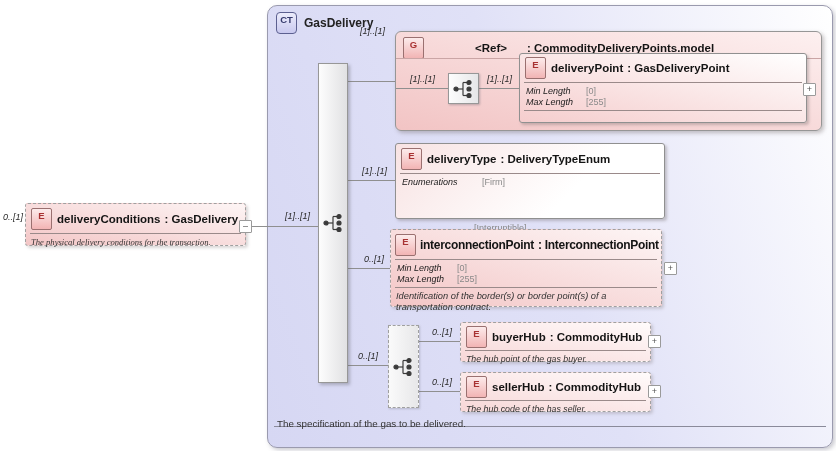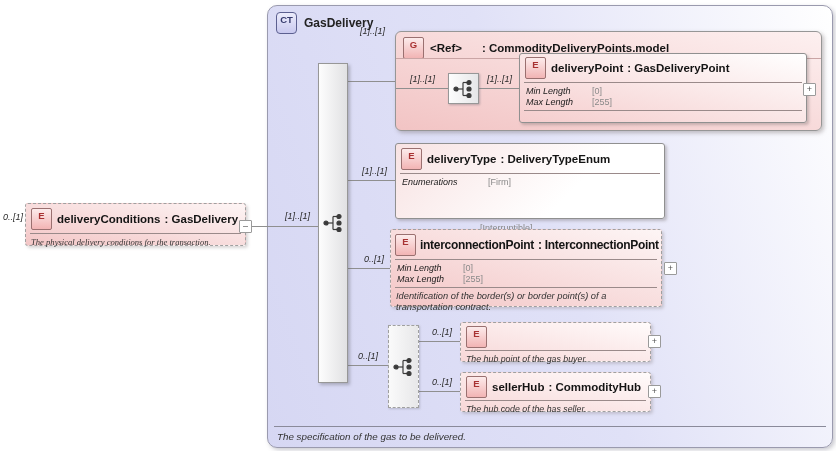--- a/index.html
+++ b/index.html
@@ -9,21 +9,21 @@
 
   
   .ct-box {
     position:absolute; left:267px; top:5px; width:566px; height:443px;
     border:1px solid #9a9aae; border-radius:10px;
     background:linear-gradient(70deg,#d6d7f3 0%,#e0e1f7 50%,#ffffff 100%);
     box-shadow:2px 2px 4px rgba(100,100,120,.35);
   }
   .ct-hdr { position:absolute; left:8px; top:6px; display:flex; align-items:center; gap:7px; }
   .ct-sep { position:absolute; left:6px; right:6px; bottom:20px; border-top:1px solid #8a8a9a; }
-  .ct-ann { position:absolute; left:9px; bottom:5px; font-size:9.8px; font-style:italic; color:#333; }
+  .ct-ann { position:absolute; left:9px; bottom:18px; font-size:9.8px; color:#333; }
 
   
   .badge {
     display:inline-block; min-width:21px; height:22px; line-height:13px; text-align:center;
     font-size:9.5px; font-weight:bold; border:1px solid #888; border-radius:2px; flex:0 0 auto;
   }
   .badge-red  { background:linear-gradient(180deg,#fcebeb,#f2b4b4); color:#a83232; border-color:#9a7070; }
   .badge-ct   { background:linear-gradient(180deg,#ececfb,#c9c9ef); color:#353a6c; border-color:#5c6090; border-radius:4px; }
 
   
@@ -32,24 +32,24 @@
   .el.dashed { border:1px dashed #a0a0a0; box-shadow:2px 2px 3px rgba(110,100,100,.25); }
   .bg-pink   { background:linear-gradient(to bottom left,#fdf5f5 0%,#f3c6c6 100%); }
   .bg-pink-light { background:linear-gradient(to bottom left,#fffbfb 0%,#f7d7d7 100%); }
   .bg-white-pink { background:linear-gradient(315deg,#ffffff 35%,#f8e3e3 100%); }
   .bg-dp     { background:linear-gradient(to bottom left,#ffffff 0%,#f5cdcd 100%); }
 
   .el-hdr { display:flex; align-items:center; gap:5px; padding:4px 5px 3px 5px; white-space:nowrap; }
   .ttl { font-size:11.5px; font-weight:bold; color:#141414; }
   .ttl .nm { margin-right:4px; }
   .ttl.tight { font-size:12px; letter-spacing:-0.3px; }
-  .ttl.gap .nm { margin-right:20px; }
+  .ttl.gap .nm { margin-right:20px;margin-left:45px; }
   .sep { border-top:1px solid #9a8a8a; margin:0 4px; }
   .facets { padding:3px 6px 2px 6px; }
-  .frow { display:flex; font-size:9px; line-height:11px;gap:6px; }
+  .frow { display:flex; font-size:9px; line-height:11px; }
   .flbl { width:60px; font-style:italic; color:#1a1a1a; flex:0 0 auto; }
   .flbl.wide { width:72px; }
   .fval { color:#8a8a8a; }
   .ann { padding:3px 5px 2px 5px; font-size:9.3px; font-style:italic; color:#333; line-height:11px; }
   .ann.one { white-space:nowrap; font-size:8.8px; }
   .ann.xs  { white-space:nowrap; font-size:8.6px;font-family:Liberation Serif, serif; }
 
   
   .grp { position:absolute; left:395px; top:31px; width:427px; height:100px; z-index:2;
          border:1px solid #969696; border-radius:6px;
@@ -233,20 +233,21 @@
         <circle cx="16" cy="3.5" r="2"></circle>
         <circle cx="16" cy="10" r="2"></circle>
         <circle cx="16" cy="16.5" r="2"></circle>
       </g>
     </svg>
   </div>
 
   <div class="el dashed bg-pink-light" style="left:460px;top:322px;width:191px;height:40px;">
     <div class="el-hdr" style="padding-top:3px;padding-bottom:2px;">
       <span class="badge badge-red">E</span>
+      <span class="ttl"><span class="nm">buyerHub</span><span class="tp">: CommodityHub</span></span>
     </div>
     <div class="sep"></div>
     <div class="ann one">The hub point of the gas buyer.</div>
   </div>
   <div class="pm" style="left:648px;top:335px;">+</div>
 
   <div class="el dashed bg-pink-light" style="left:460px;top:372px;width:191px;height:40px;">
     <div class="el-hdr" style="padding-top:3px;padding-bottom:2px;">
       <span class="badge badge-red">E</span>
       <span class="ttl"><span class="nm">sellerHub</span><span class="tp">: CommodityHub</span></span>

